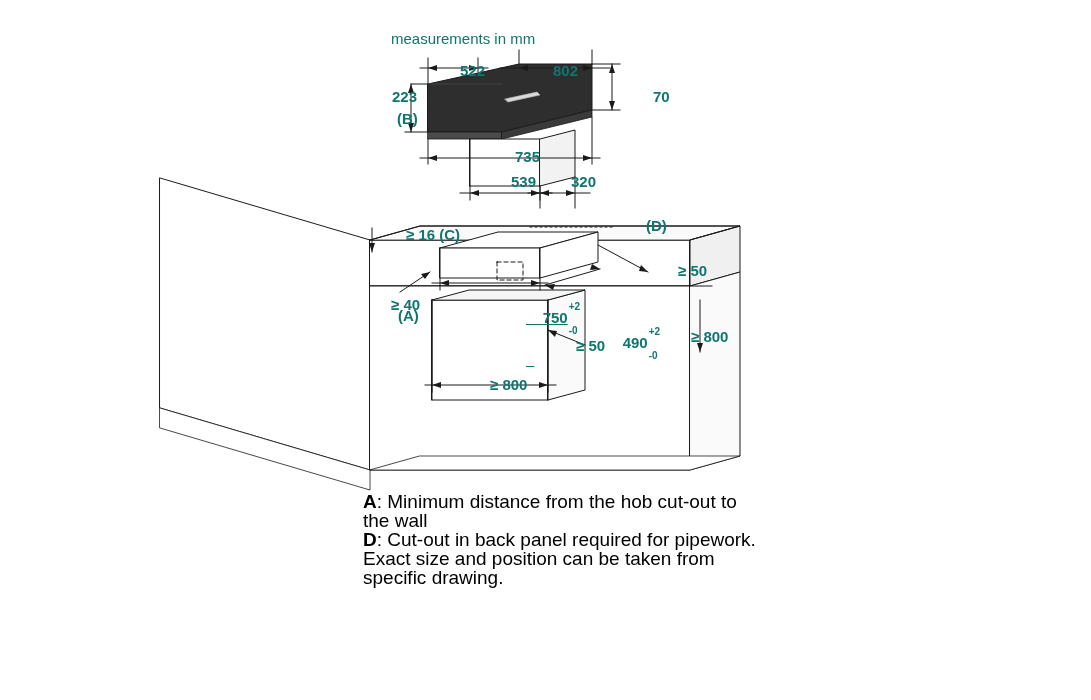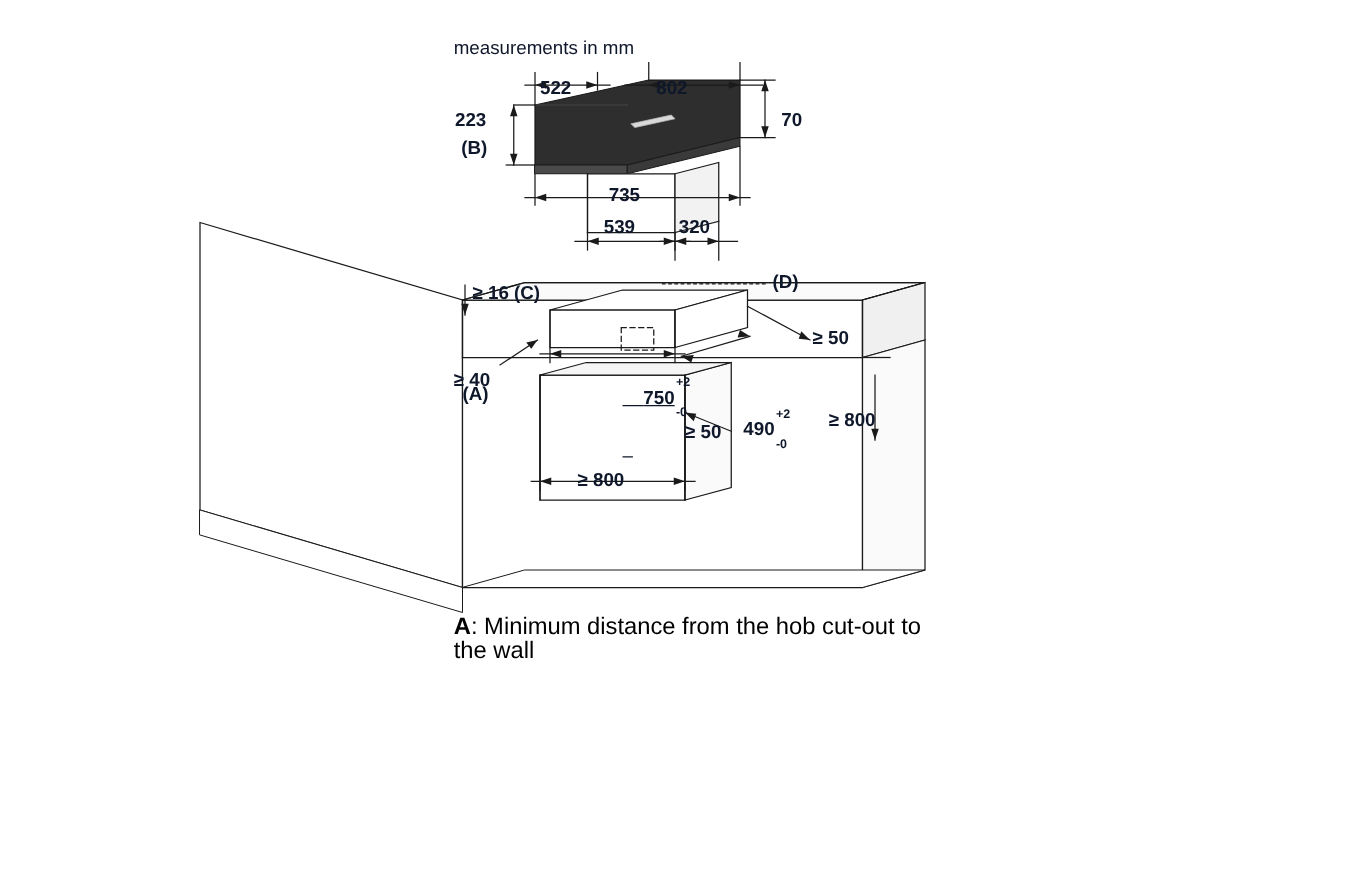--- a/index.html
+++ b/index.html
@@ -25,22 +25,23 @@
     position: absolute;
     left: 0; top: 0;
     width: 1091px;
     height: 700px;
   }
   .lbl {
     position: absolute;
     font-family: "Liberation Sans", sans-serif;
     font-size: 15px;
     line-height: 1.15;
-    color: #0f172a;
+    color: #0f766e;
     white-space: pre;
+    margin-left: 28px;
   }
   .lbl.bold { font-weight: bold; }
   .legend {
     position: absolute;
     left: 363px;
     top: 492px;
     width: 400px;
     font-size: 19px;
     line-height: 19px;
   }
@@ -252,15 +253,20 @@
   <div class="lbl bold" style="left:370px; top:307px;">(A)</div>
   <div class="lbl bold" style="left:663px; top:328px;">≥ 800</div>
   <div class="lbl bold" style="left:548px; top:337px;">≥ 50</div>
   <div class="lbl bold" style="left:462px; top:376px;">≥ 800</div>
 
   <div class="legend">
     <div class="legend-row">
       <span class="legend-key">A</span><span class="legend-text">: Minimum distance from the hob cut-out
    to the wall</span>
     </div>
+    <div class="legend-row">
+      <span class="legend-key">D</span><span class="legend-text">: Cut-out in back panel required for pipework.
+   Exact size and position can be taken from
+   specific drawing.</span>
+    </div>
   </div>
 
 </div>
 
 </body></html>

